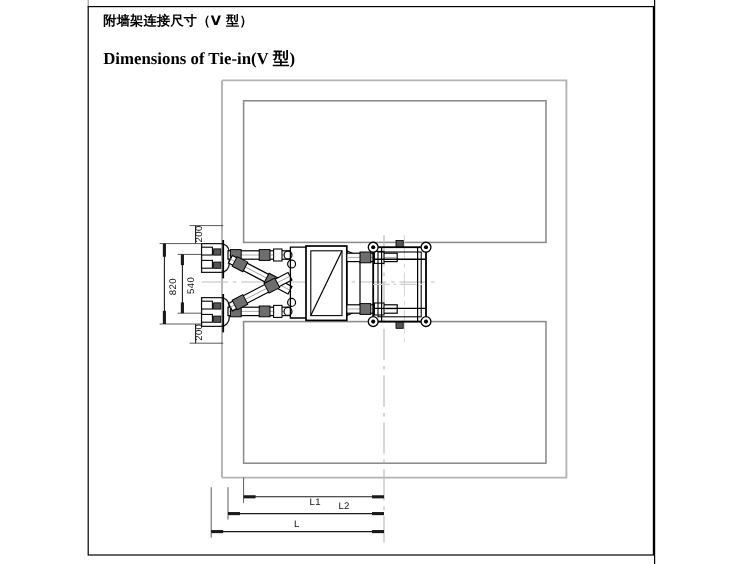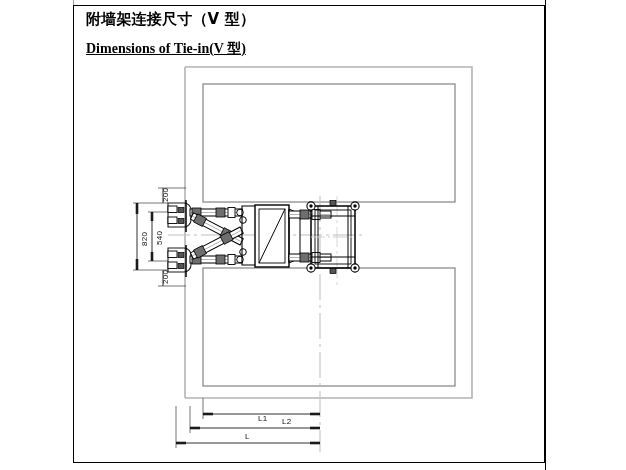--- a/index.html
+++ b/index.html
@@ -11,25 +11,25 @@
   .page-border{position:absolute;left:73px;top:5px;width:472px;height:458px;
                border:1.6px solid #000;box-sizing:border-box;}
 
   
   .margin-rule{position:absolute;left:545px;top:0;width:0;height:470px;
                border-left:1.3px solid #000;}
   .tick-top{position:absolute;left:73px;top:0;width:4px;height:6px;
             border-left:1px solid #9a9a9a;}
 
   
-  .title-cn{position:absolute;left:86px;top:10px;font-size:15px;font-weight:bold;
+  .title-cn{position:absolute;left:86px;top:10px;font-size:11px;font-weight:bold;
             letter-spacing:.2px;white-space:nowrap;
             font-family:"DejaVu Sans",sans-serif;}
   .title-en{position:absolute;left:86px;top:40px;font-size:14px;font-weight:bold;
-            white-space:nowrap;font-family:"Liberation Serif",serif;text-decoration:underline;}
+            white-space:nowrap;font-family:"Liberation Serif",serif;}
 
   
   #dwg{position:absolute;left:0;top:0;width:626px;height:470px;}
 
   
   .dimtxt{position:absolute;font-family:"Liberation Sans",sans-serif;
           font-size:8px;color:#111;letter-spacing:.3px;white-space:nowrap;}
   .rot{transform:rotate(-90deg);transform-origin:left top;}
 </style>
 </head>

